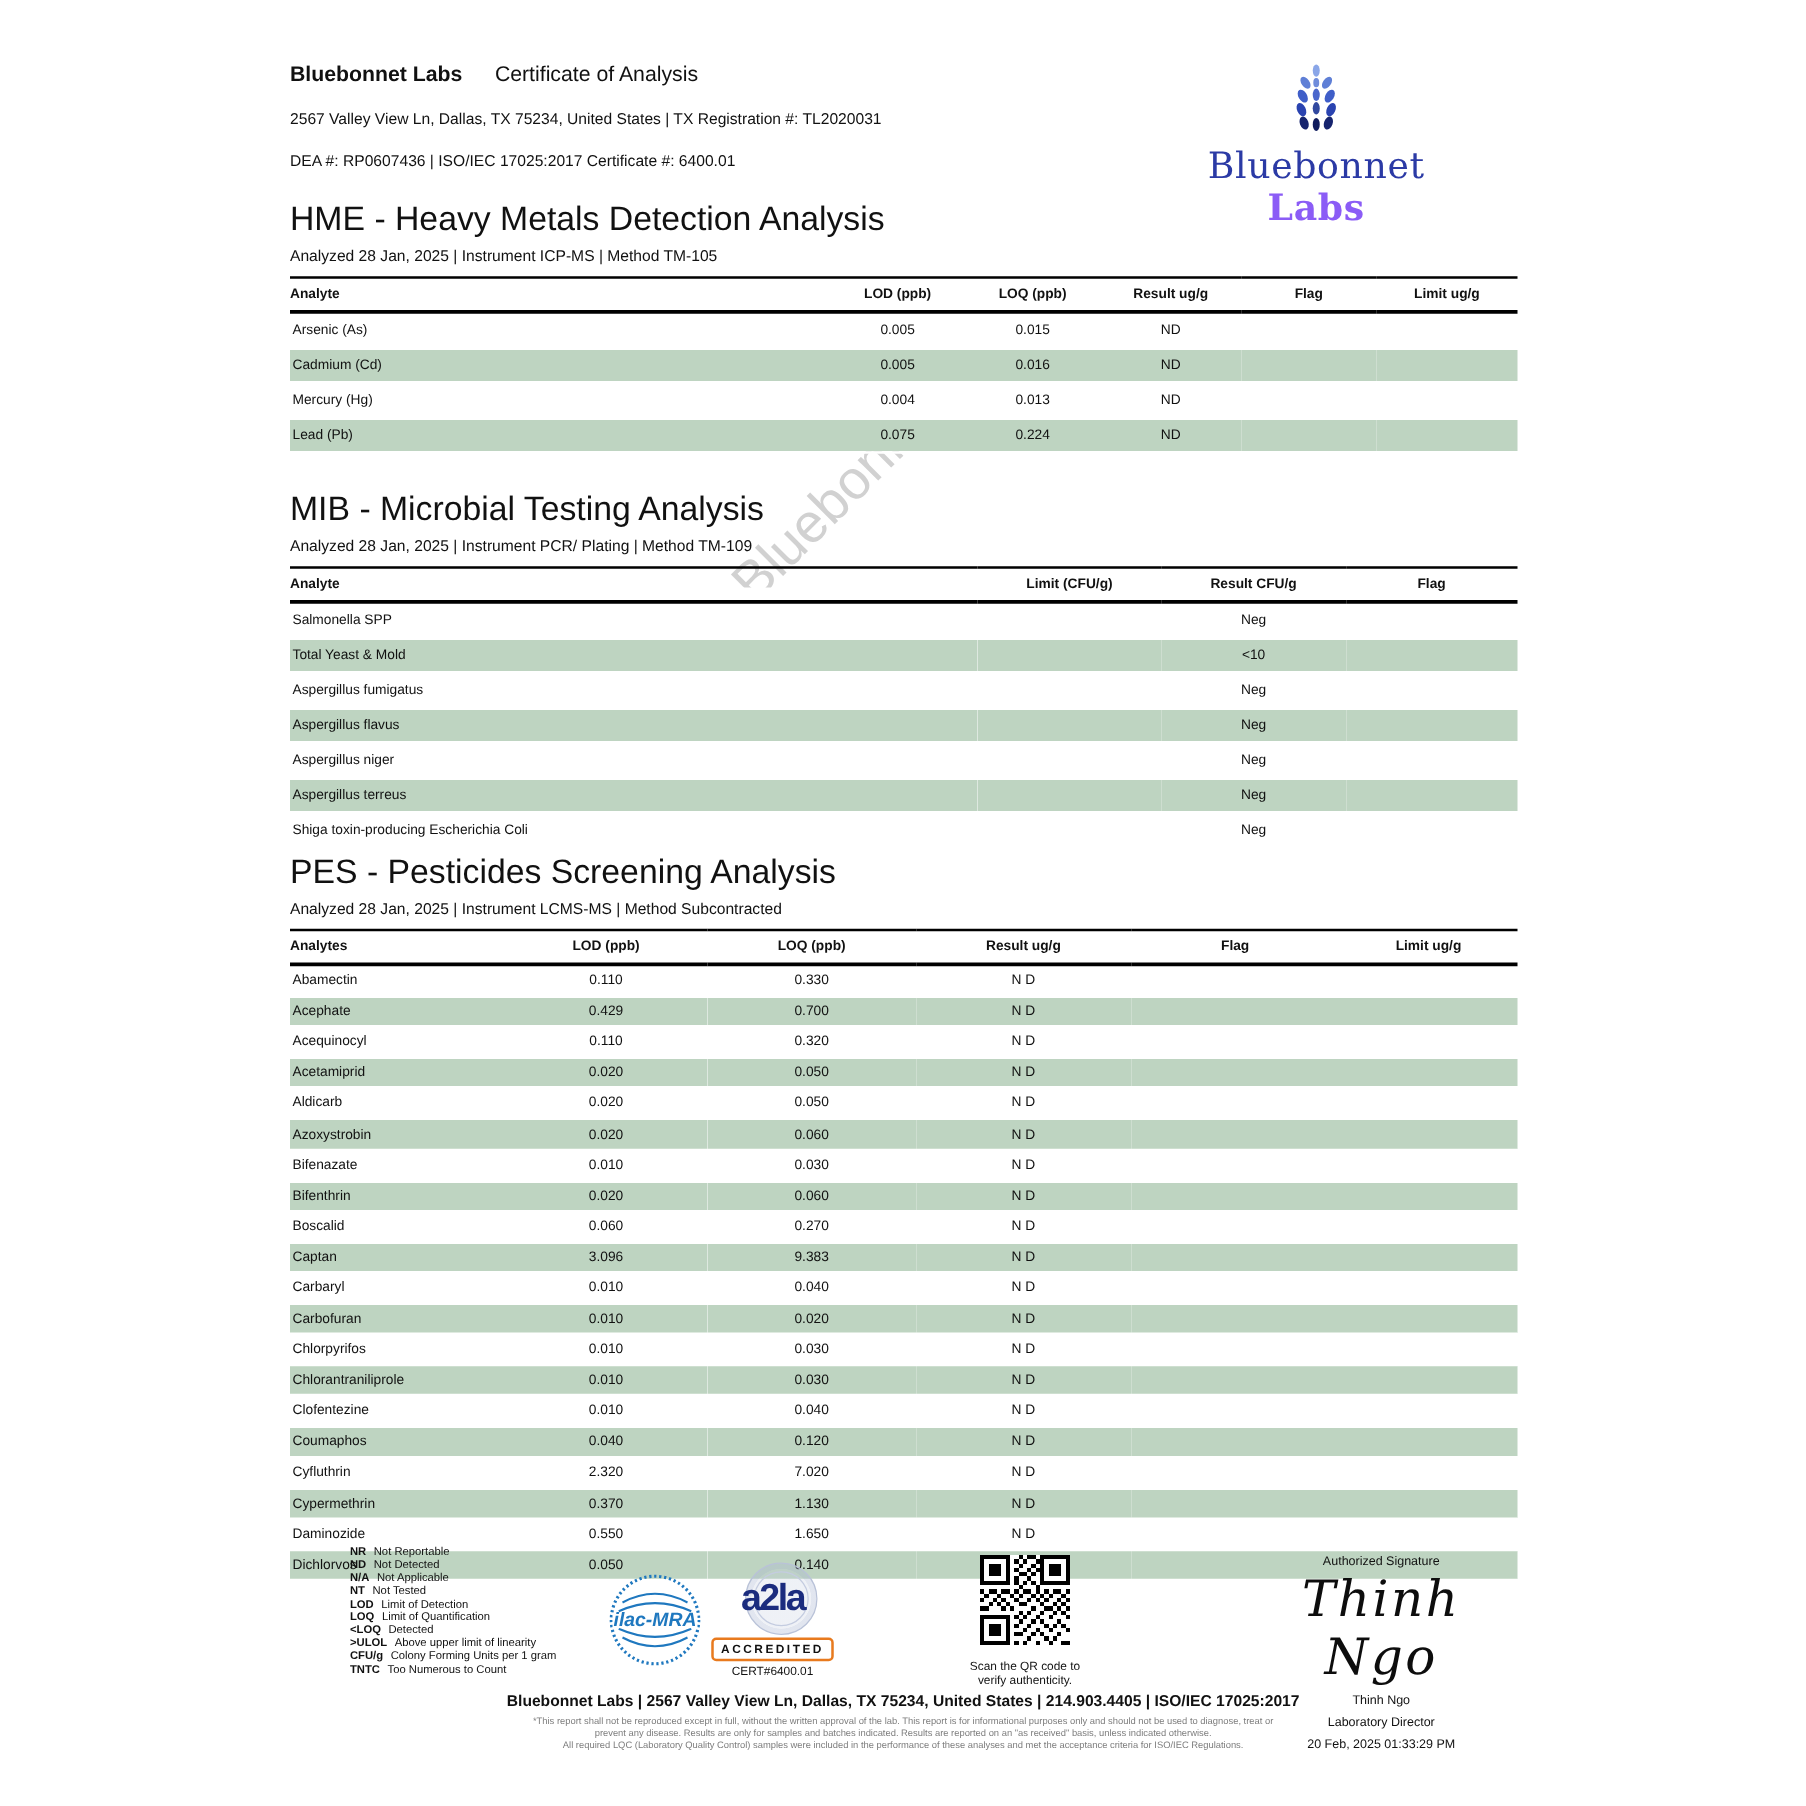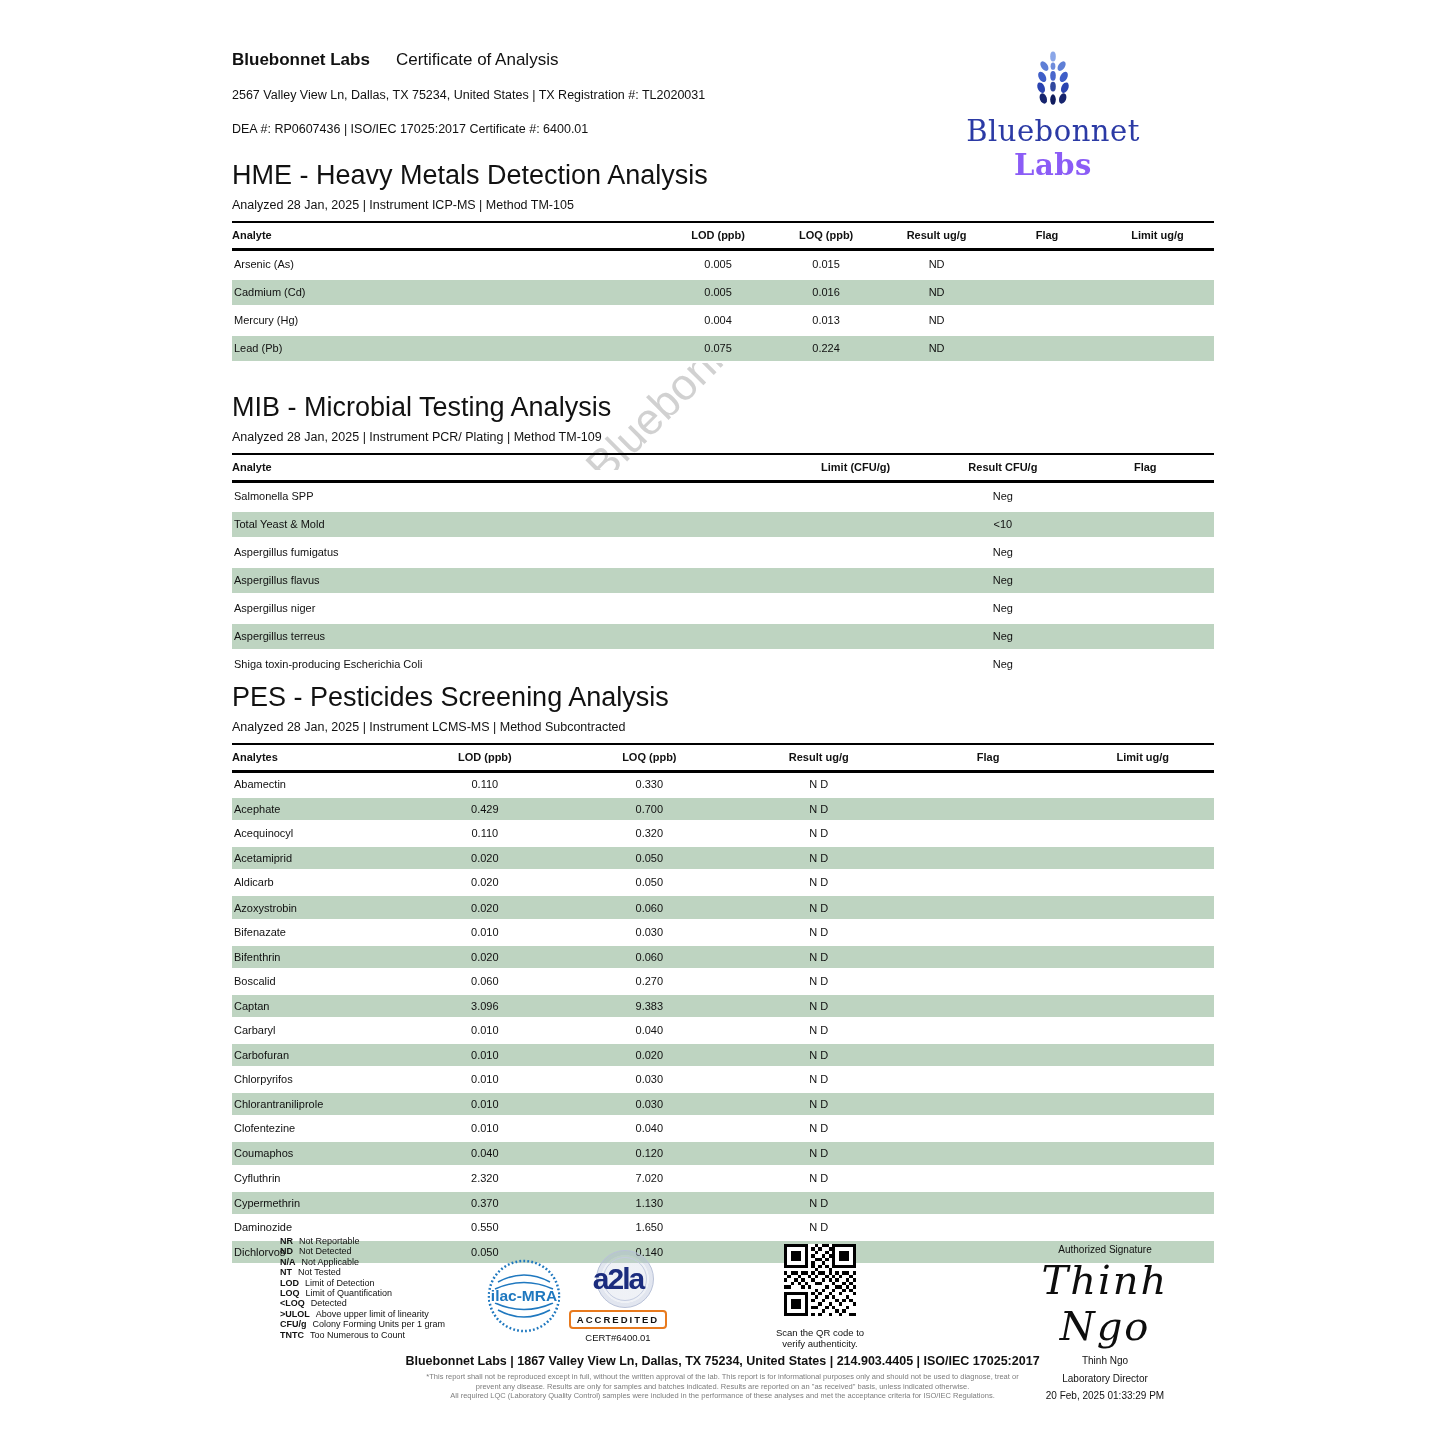--- a/index.html
+++ b/index.html
@@ -35,21 +35,21 @@
   thead{border-top:2.5px solid #000;border-bottom:3px solid #000;}
   tbody td{font-size:11px;text-align:center;overflow:hidden;white-space:nowrap;}
   tbody td:first-child{text-align:left;padding-left:2px;}
   .t-hme tbody td,.t-mib tbody td{height:25.5px;padding-top:0;padding-bottom:0;}
   .t-pes tbody td{height:22.1px;padding-top:0;padding-bottom:0;}
   tbody tr.alt td{background:#bed4c1;border-top:3px solid #fff;border-bottom:2px solid #fff;}
 
   
   .legend{top:1236px;left:232px;font-size:9px;line-height:10.4px;}
   .legend-line .c-abbr{font-weight:bold;margin-right:6px;padding-left:48px;}
-  .ilac{top:1258px;left:486px;width:76px;text-align:center;}
+  .ilac{top:1258px;left:486px;width:76px;text-align:center;font-style:italic;}
   .a2la{top:1250px;left:566px;width:104px;text-align:center;}
   .a2la-mark{position:relative;width:104px;height:58px;}
   .a2la-globe{position:absolute;left:30px;top:0px;width:56px;height:56px;border-radius:50%;
               border:1px solid #b9c2d8;
               background:
                 radial-gradient(circle at 50% 50%, rgba(190,200,220,0.25) 0 60%, rgba(170,182,210,0.35) 61% 100%);}
   .a2la-globe:before{content:"";position:absolute;inset:6px;border-radius:50%;border:1px solid #c4cce0;}
   .a2la-text{position:absolute;left:0;top:12px;width:104px;font-size:30px;font-weight:bold;color:#1b2c7e;letter-spacing:-2px;}
   .accredited{display:inline-block;margin-top:2px;border:2px solid #e87a1e;border-radius:4px;background:#fff;
               padding:2px 6px;font-size:9.5px;font-weight:bold;letter-spacing:2px;color:#111;}
@@ -465,20 +465,20 @@
   </div>
 
   <div class="abs sig">
     <div class="sig-label">Authorized Signature</div>
     <div class="sig-script">Thinh Ngo</div>
     <div class="sig-name">Thinh Ngo</div>
     <div class="sig-name">Laboratory Director</div>
     <div class="sig-name">20 Feb, 2025 01:33:29 PM</div>
   </div>
 
-  <div class="abs bottom-line">Bluebonnet Labs | 1867 Valley View Ln, Dallas, TX 75234, United States | 214.903.4405 | ISO/IEC 17025:2017</div>
+  <div class="abs bottom-line">Bluebonnet Labs | 2567 Valley View Ln, Dallas, TX 75234, United States | 214.903.4405 | ISO/IEC 17025:2017</div>
   <div class="abs fine-print">
     <div>*This report shall not be reproduced except in full, without the written approval of the lab. This report is for informational purposes only and should not be used to diagnose, treat or</div>
     <div>prevent any disease. Results are only for samples and batches indicated. Results are reported on an "as received" basis, unless indicated otherwise.</div>
     <div>All required LQC (Laboratory Quality Control) samples were included in the performance of these analyses and met the acceptance criteria for ISO/IEC Regulations.</div>
   </div>
 
 </div>
 
 </body></html>

